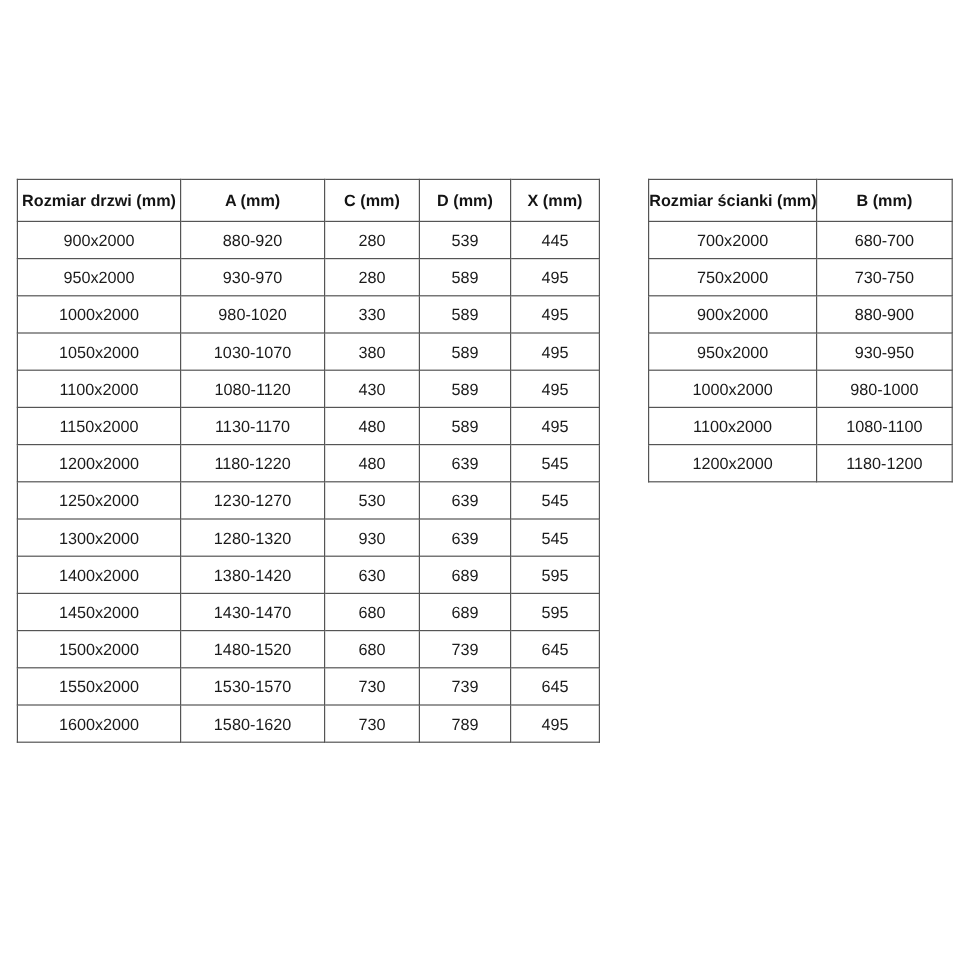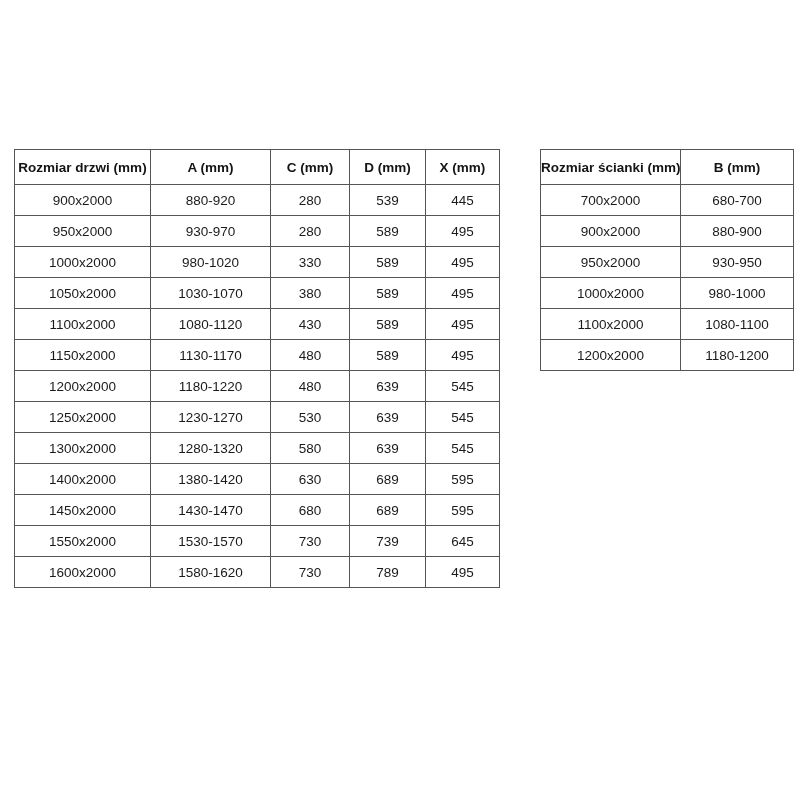--- a/index.html
+++ b/index.html
@@ -120,37 +120,44 @@
         <tr>
           <td>1250x2000</td>
           <td>1230-1270</td>
           <td>530</td>
           <td>639</td>
           <td>545</td>
         </tr>
         <tr>
           <td>1300x2000</td>
           <td>1280-1320</td>
-          <td>580</td>
+          <td>930</td>
           <td>639</td>
           <td>545</td>
         </tr>
         <tr>
           <td>1400x2000</td>
           <td>1380-1420</td>
           <td>630</td>
           <td>689</td>
           <td>595</td>
         </tr>
         <tr>
           <td>1450x2000</td>
           <td>1430-1470</td>
           <td>680</td>
           <td>689</td>
           <td>595</td>
+        </tr>
+        <tr>
+          <td>1500x2000</td>
+          <td>1480-1520</td>
+          <td>680</td>
+          <td>739</td>
+          <td>645</td>
         </tr>
         <tr>
           <td>1550x2000</td>
           <td>1530-1570</td>
           <td>730</td>
           <td>739</td>
           <td>645</td>
         </tr>
         <tr>
           <td>1600x2000</td>
@@ -171,20 +178,24 @@
           <th>Rozmiar ścianki (mm)</th>
           <th>B (mm)</th>
         </tr>
       </thead>
       <tbody>
         <tr>
           <td>700x2000</td>
           <td>680-700</td>
         </tr>
         <tr>
+          <td>750x2000</td>
+          <td>730-750</td>
+        </tr>
+        <tr>
           <td>900x2000</td>
           <td>880-900</td>
         </tr>
         <tr>
           <td>950x2000</td>
           <td>930-950</td>
         </tr>
         <tr>
           <td>1000x2000</td>
           <td>980-1000</td>

